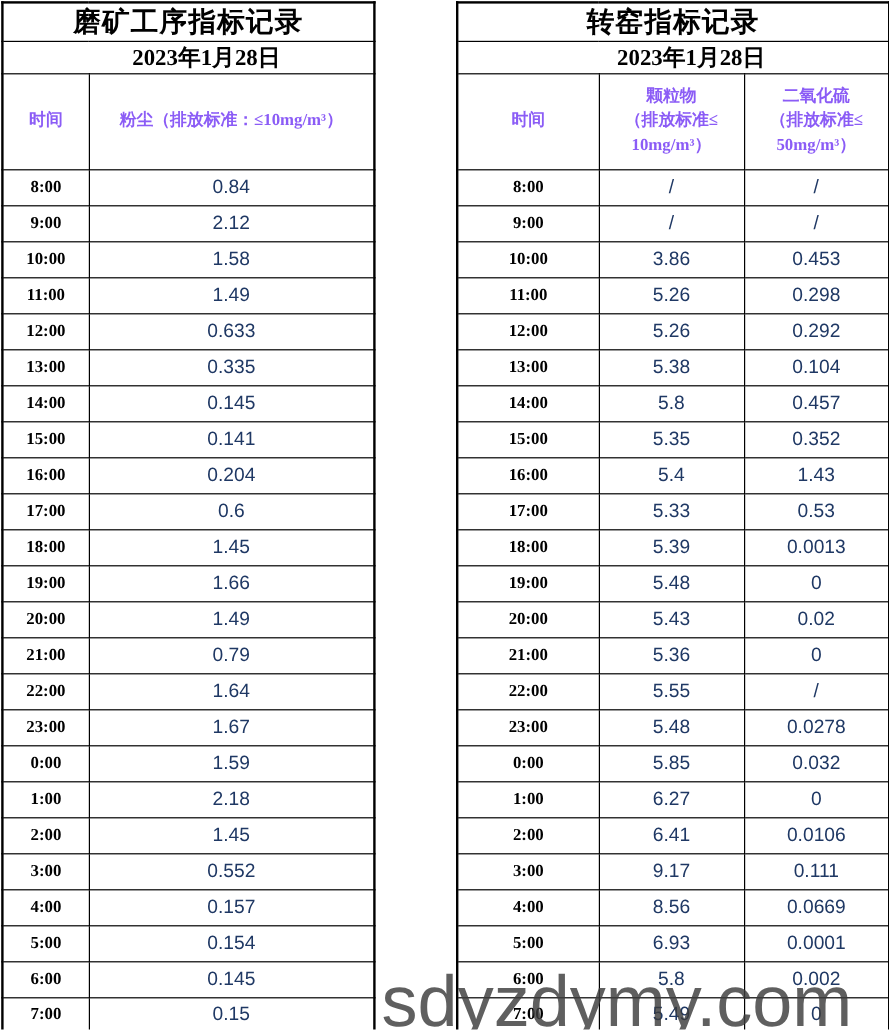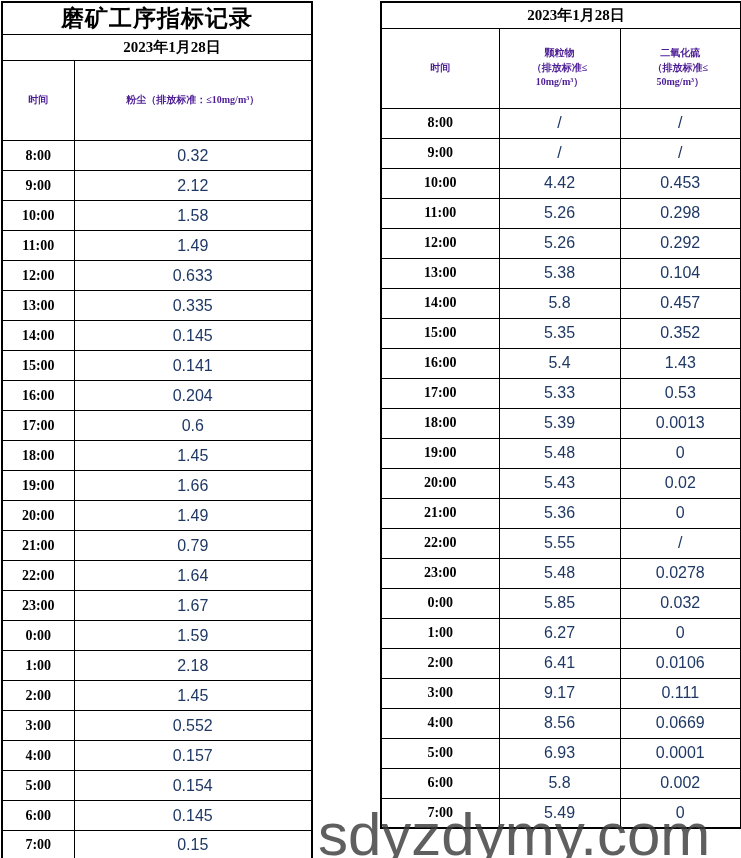--- a/index.html
+++ b/index.html
@@ -36,30 +36,30 @@
     font-family: "Liberation Serif", serif;
     font-weight: bold;
     font-size: 23px;
     letter-spacing: 1px;
     color: #000;
   }
   tr.date-row th {
     height: 26px;
     font-family: "Liberation Serif", serif;
     font-weight: bold;
-    font-size: 15px;
+    font-size: 19px;
     color: #000;
     padding-left: 32px;
   }
   tr.head-row th {
     height: 80px;
     font-family: "Liberation Serif", serif;
     font-weight: bold;
-    font-size: 10px;
-    color: #4c1d95;
+    font-size: 14px;
+    color: #8b5cf6;
     white-space: pre-line;
     line-height: 1.45;
   }
   tr.data-row { height: 30px; }
   td.time-cell {
     font-family: Liberation Serif, serif;
     font-weight: bold;
     font-size: 14px;
     color: #000;
   }
@@ -100,21 +100,21 @@
         <th colspan="2">2023年1月28日</th>
       </tr>
       <tr class="head-row">
         <th>时间</th>
         <th>粉尘（排放标准：≤10mg/m³）</th>
       </tr>
     </thead>
     <tbody id="left-tbody">
         <tr class="data-row">
           <td class="time-cell">8:00</td>
-          <td class="val-cell">0.32</td>
+          <td class="val-cell">0.84</td>
         </tr>
         <tr class="data-row">
           <td class="time-cell">9:00</td>
           <td class="val-cell">2.12</td>
         </tr>
         <tr class="data-row">
           <td class="time-cell">10:00</td>
           <td class="val-cell">1.58</td>
         </tr>
         <tr class="data-row">
@@ -204,20 +204,23 @@
       </tbody>
   </table>
 
   <table class="rec" id="right-table">
     <colgroup>
         <col style="width:118px">
         <col style="width:121px">
         <col style="width:121px">
       </colgroup>
     <thead>
+      <tr class="title-row">
+        <th colspan="3">转窑指标记录</th>
+      </tr>
       <tr class="date-row">
         <th colspan="3">2023年1月28日</th>
       </tr>
       <tr class="head-row">
         <th>时间</th>
         <th>颗粒物
 （排放标准≤
 10mg/m³）</th>
         <th>二氧化硫
 （排放标准≤
@@ -230,21 +233,21 @@
           <td class="val-cell">/</td>
           <td class="val-cell">/</td>
         </tr>
         <tr class="data-row">
           <td class="time-cell">9:00</td>
           <td class="val-cell">/</td>
           <td class="val-cell">/</td>
         </tr>
         <tr class="data-row">
           <td class="time-cell">10:00</td>
-          <td class="val-cell">4.42</td>
+          <td class="val-cell">3.86</td>
           <td class="val-cell">0.453</td>
         </tr>
         <tr class="data-row">
           <td class="time-cell">11:00</td>
           <td class="val-cell">5.26</td>
           <td class="val-cell">0.298</td>
         </tr>
         <tr class="data-row">
           <td class="time-cell">12:00</td>
           <td class="val-cell">5.26</td>

